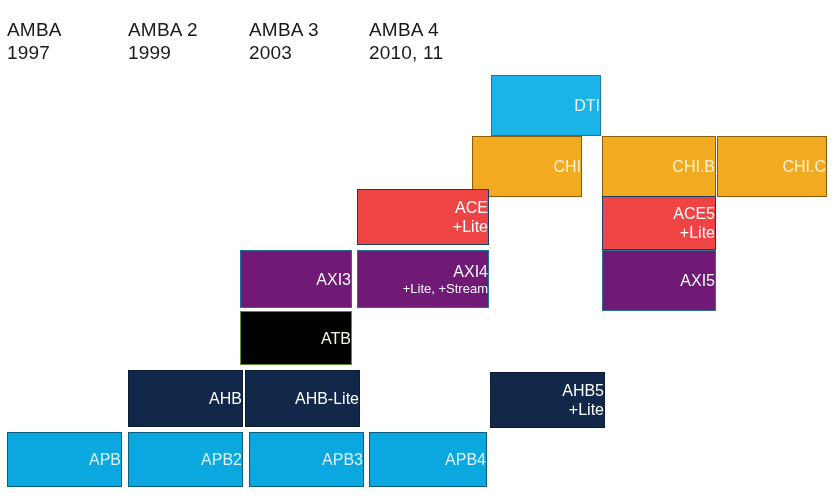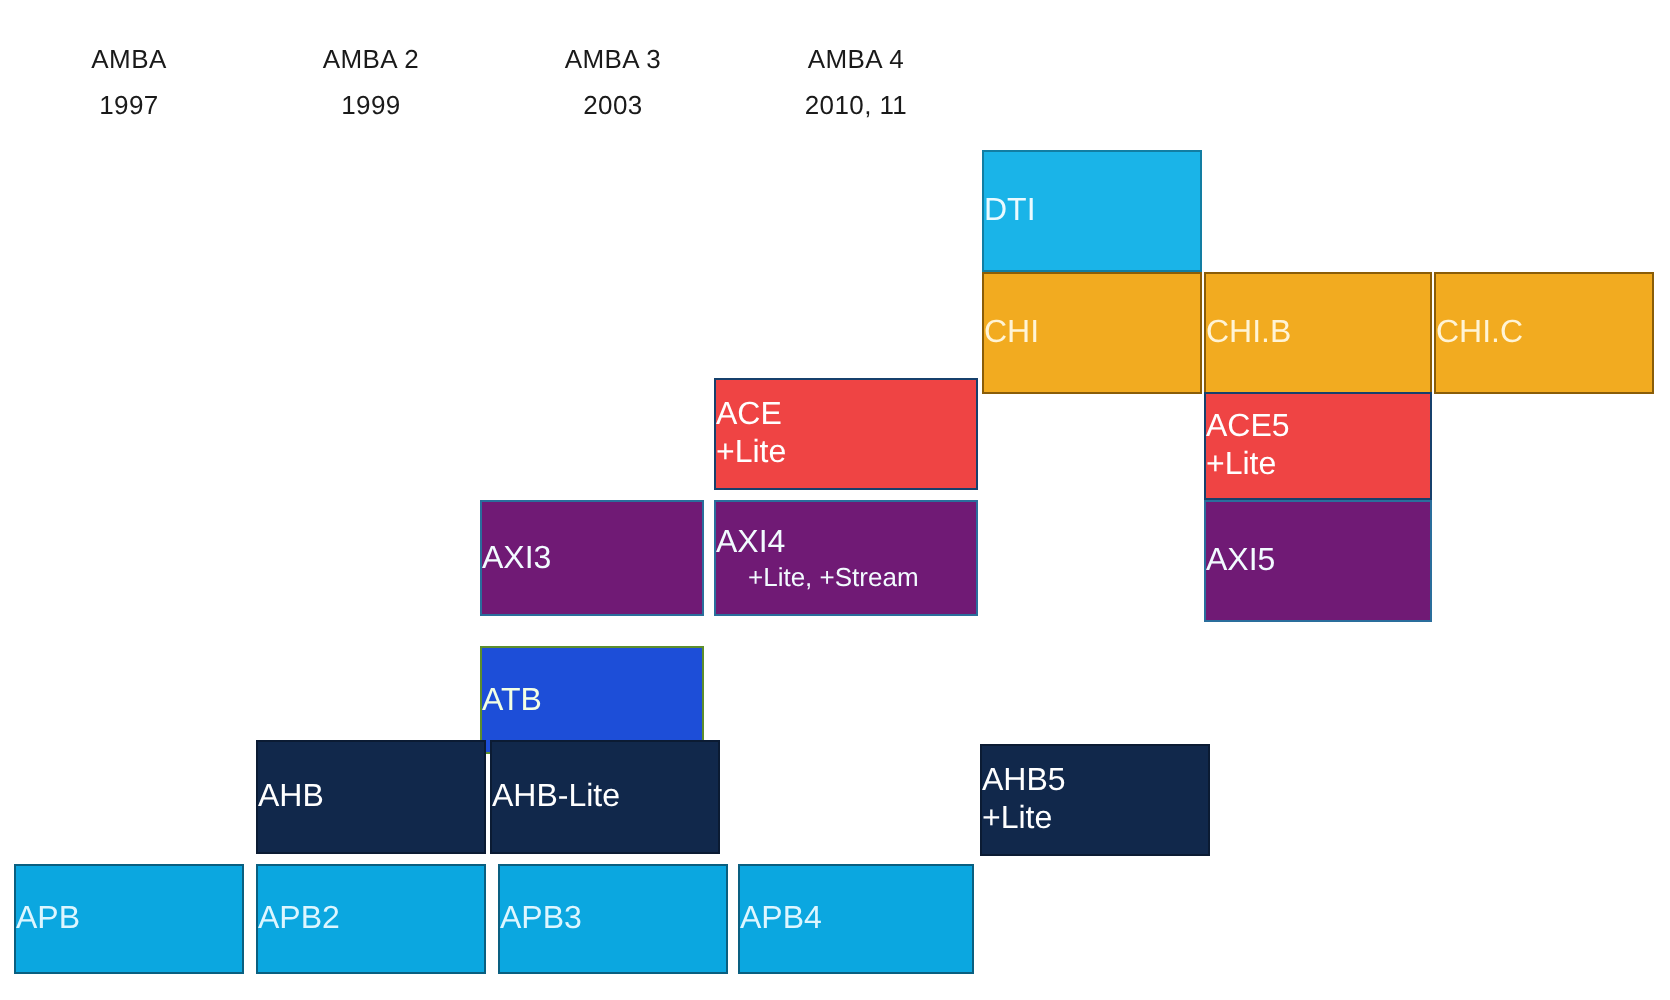--- a/index.html
+++ b/index.html
@@ -20,54 +20,54 @@
     position: absolute;
     left: 0;
     top: 0;
     width: 835px;
     height: 500px;
   }
 
   
   .col-header {
     position: absolute;
-    text-align: center;
+    text-align: left;
     color: #1a1a1a;
-    font-size: 13px;
+    font-size: 19px;
     line-height: 23px;
     letter-spacing: 0.2px;
   }
   .col-header .ch-name { display: block; }
   .col-header .ch-years { display: block; }
 
   
   .box {
     position: absolute;
     box-sizing: border-box;
     display: flex;
     flex-direction: column;
-    align-items: flex-start;
+    align-items: flex-end;
     justify-content: center;
     text-align: center;
     color: #ffffff;
     font-size: 16px;
     line-height: 19px;
     border: 1px solid rgba(0,0,0,0.45);
   }
   .box .bx-main { display: block; white-space: nowrap; }
   .box .bx-sub  { display: block; white-space: nowrap; }
 
   
   .c-cyan     { background: #1ab4e8; border-color: #127ea3; color: #eafaff; }
   .c-apbcyan  { background: #0ba7e0; border-color: #0a5f80; color: #ddf6ff; }
   .c-lightblue{ background: #701a75; border-color: #2a6e9c; color: #f2fbff; }
   .c-blue     { background: #ef4444; border-color: #16406c; color: #ffffff; }
   .c-navy     { background: #11284b; border-color: #0b1b33; color: #ffffff; }
   .c-orange   { background: #f2ab20; border-color: #8a5d08; color: #fff4d6; }
-  .c-green    { background: #1d4ed8; border-color: #5d8e2c; color: #f3ffe4; margin-top: 12px; }
+  .c-green    { background: #000000; border-color: #5d8e2c; color: #f3ffe4; }
 
   .bx-sub.small { font-size: 13px; line-height: 16px; margin-left: 16px; }
 </style>
 </head>
 <body>
 
 <div id="stage">
   <div id="headers">
       <div class="col-header" style="left: 7px; top: 18px; width: 115px;">
         <span class="ch-name">AMBA</span>
@@ -85,21 +85,21 @@
         <span class="ch-name">AMBA 4</span>
         <span class="ch-years">2010, 11</span>
       </div>
       <div class="col-header" style="left: 490px; top: 18px; width: 337px;">
       </div>
     </div>
   <div id="boxes">
       <div class="box c-cyan" style="left: 491px; top: 75px; width: 110px; height: 61px;">
         <span class="bx-main">DTI</span>
       </div>
-      <div class="box c-orange" style="left: 491px; top: 136px; width: 110px; height: 61px;">
+      <div class="box c-orange" style="left: 472px; top: 136px; width: 110px; height: 61px;">
         <span class="bx-main">CHI</span>
       </div>
       <div class="box c-orange" style="left: 602px; top: 136px; width: 114px; height: 61px;">
         <span class="bx-main">CHI.B</span>
       </div>
       <div class="box c-orange" style="left: 717px; top: 136px; width: 110px; height: 61px;">
         <span class="bx-main">CHI.C</span>
       </div>
       <div class="box c-blue" style="left: 357px; top: 189px; width: 132px; height: 56px;">
         <span class="bx-main">ACE</span>

